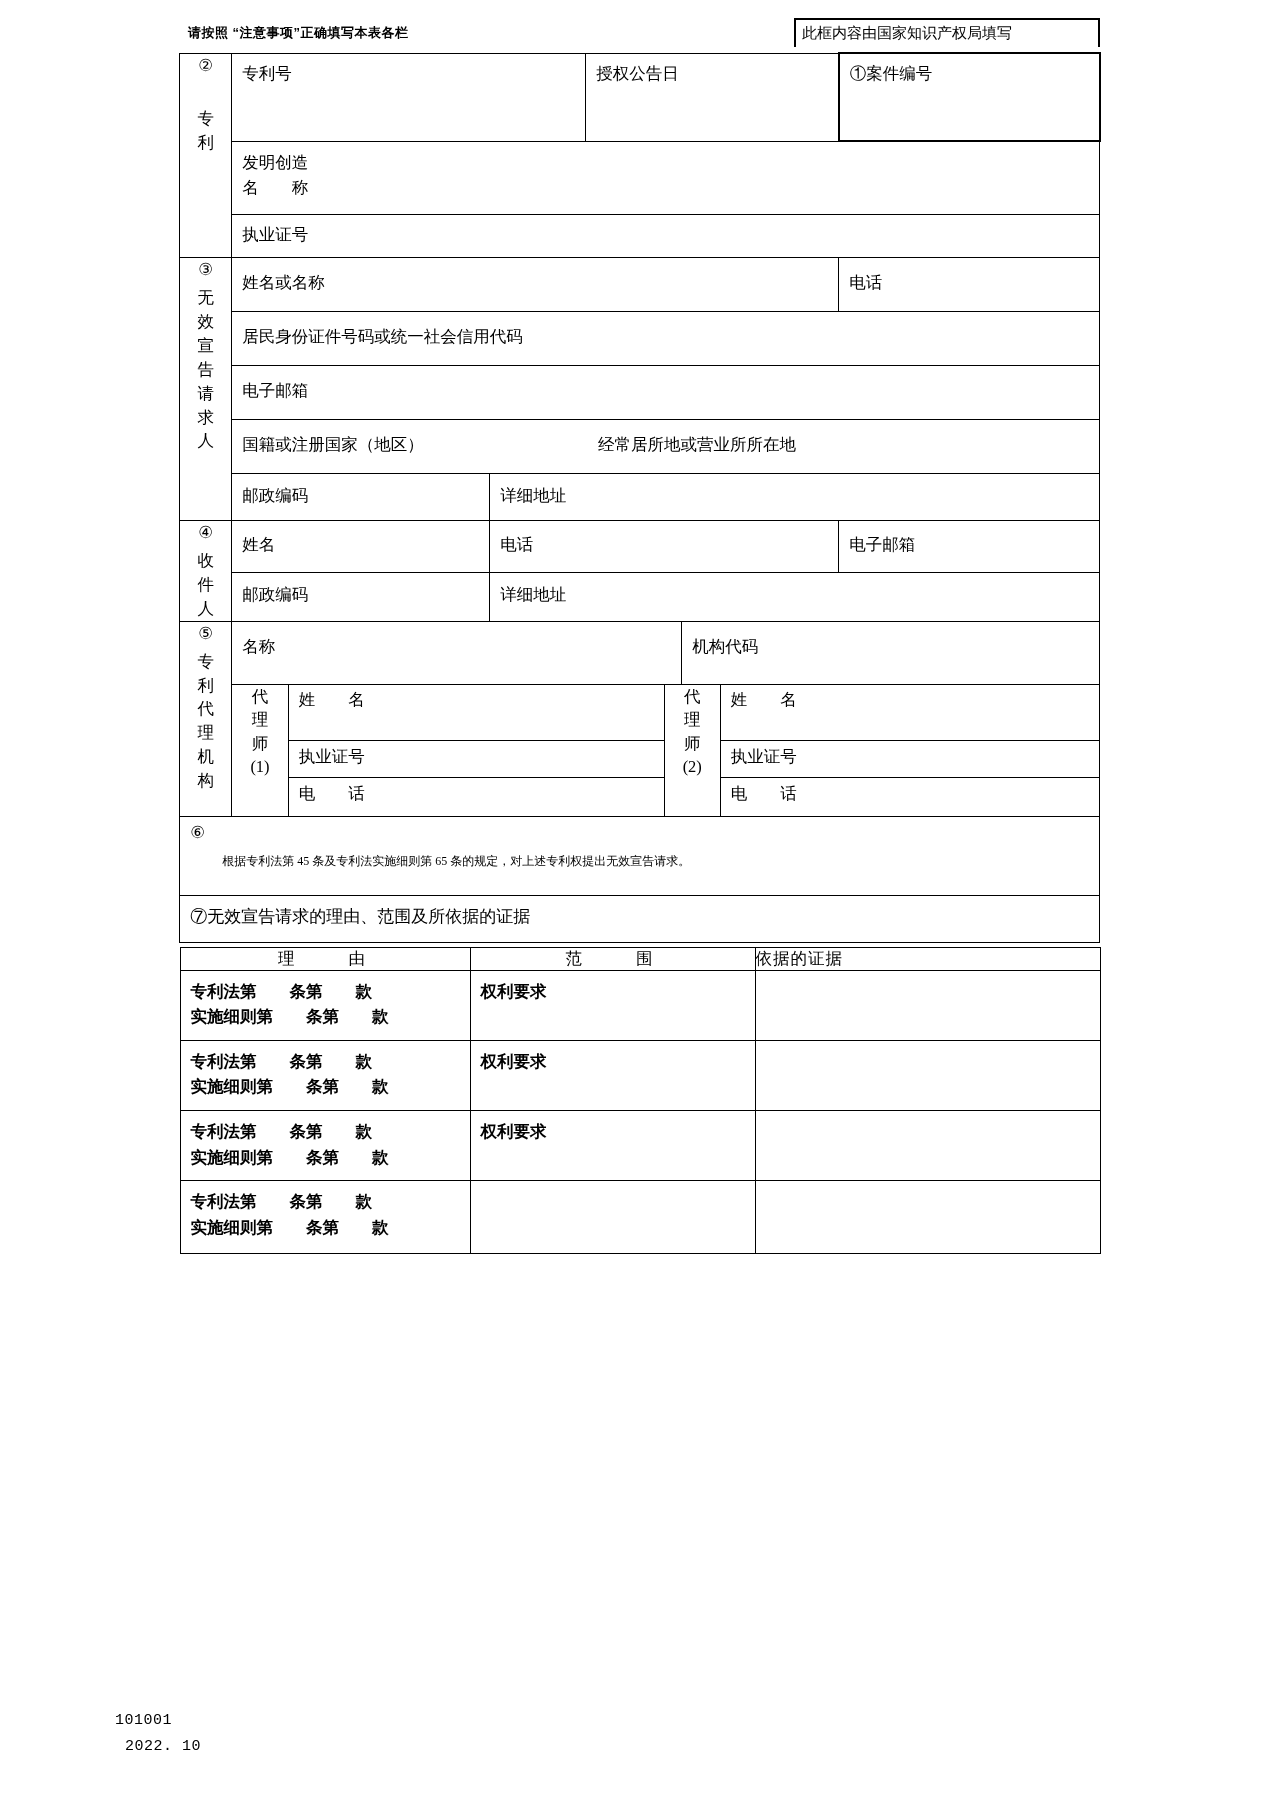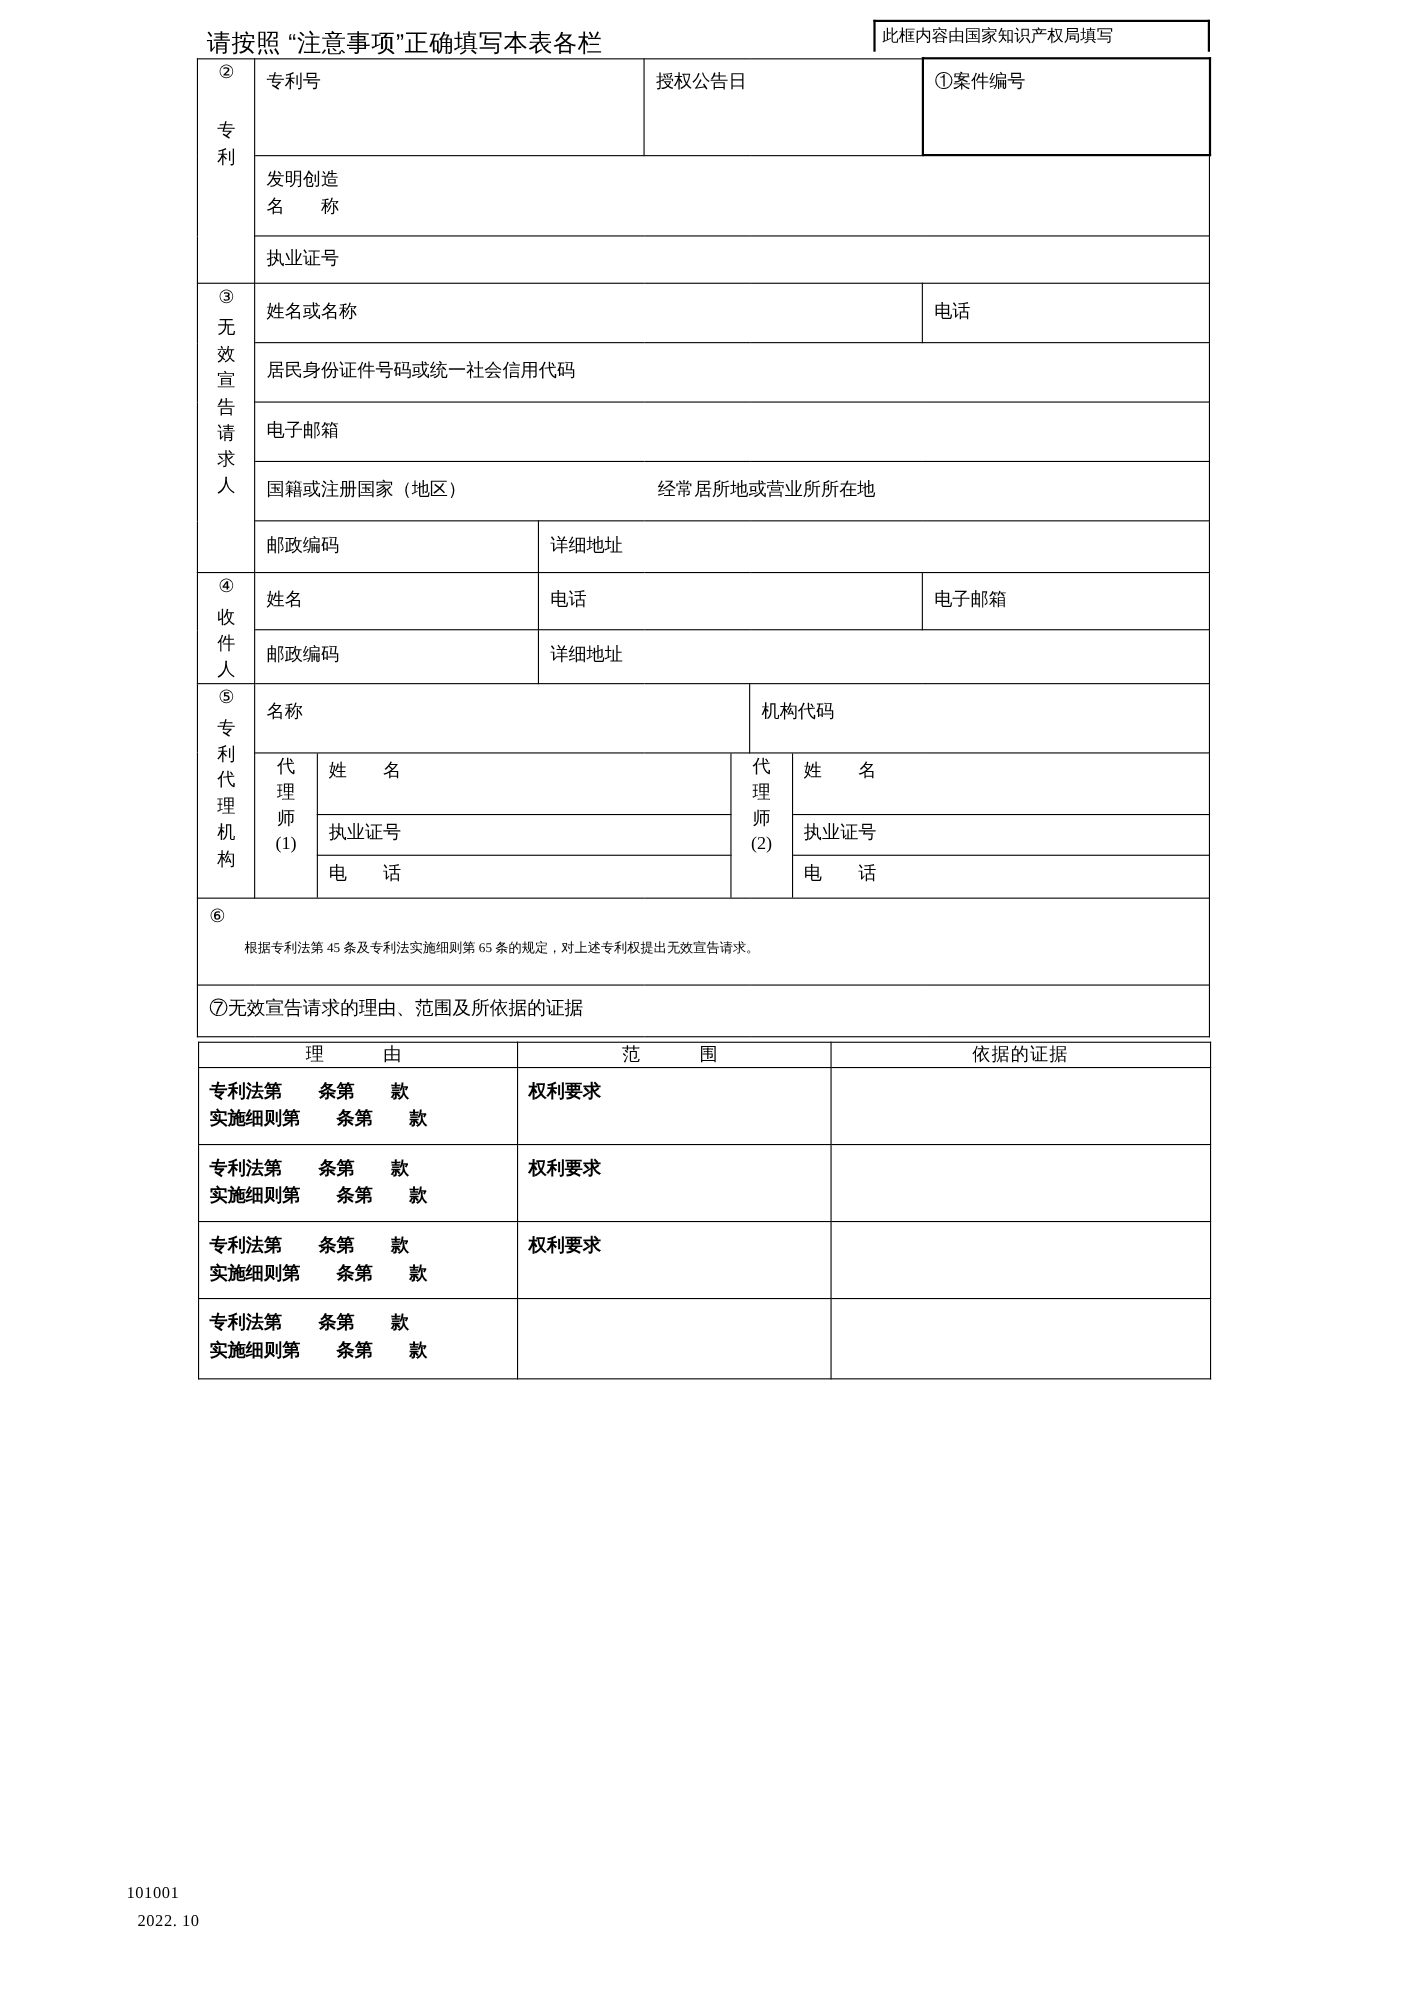--- a/index.html
+++ b/index.html
@@ -23,22 +23,22 @@
   }
 
   
   .instr-row {
     position:relative;
     width:920px;
     margin:22px auto 0 auto;
     height:30px;
   }
   .instr-text {
-    font-size:22px;
-    font-weight:normal;
+    font-size:13px;
+    font-weight:bold;
     font-family:"Liberation Sans","DejaVu Sans",sans-serif;
     position:absolute; left:8px; top:2px;
     letter-spacing:0.5px;
   }
   .gov-box {
     position:absolute;
     right:0; top:-4px;
     width:306px; height:29px;
     border:2px solid #000;
     border-bottom:none;
@@ -121,32 +121,32 @@
     table-layout:fixed;
   }
   table.reason td {
     border:1px solid #000;
     font-size:16.5px;
     padding:0;
     vertical-align:top;
     font-family:"Liberation Serif","DejaVu Serif",serif;
   }
   .rh { text-align:center; padding:16px 0 22px 0; letter-spacing:7px; }
-  .rh-plain { text-align:center; padding:16px 0 22px 0; letter-spacing:1px; }
+  .rh-plain { padding:16px 0 22px 0; letter-spacing:1px; }
   .rcell { padding:8px 0 10px 10px; line-height:1.55;font-weight:bold; }
   .rcell .l2 { display:block; }
 
   
   .footer {
     position:absolute;
     left:115px;
     bottom:72px;
     font-size:15px;
     line-height:1.75;
-    font-family:Liberation Serif, serif;
+    font-family:Liberation Mono, monospace;
   }
   .footer div { letter-spacing:0.5px; }
   .footer .f2 { padding-left:10px; }
 </style>
 </head>
 <body>
 
 <div class="page">
 
 

